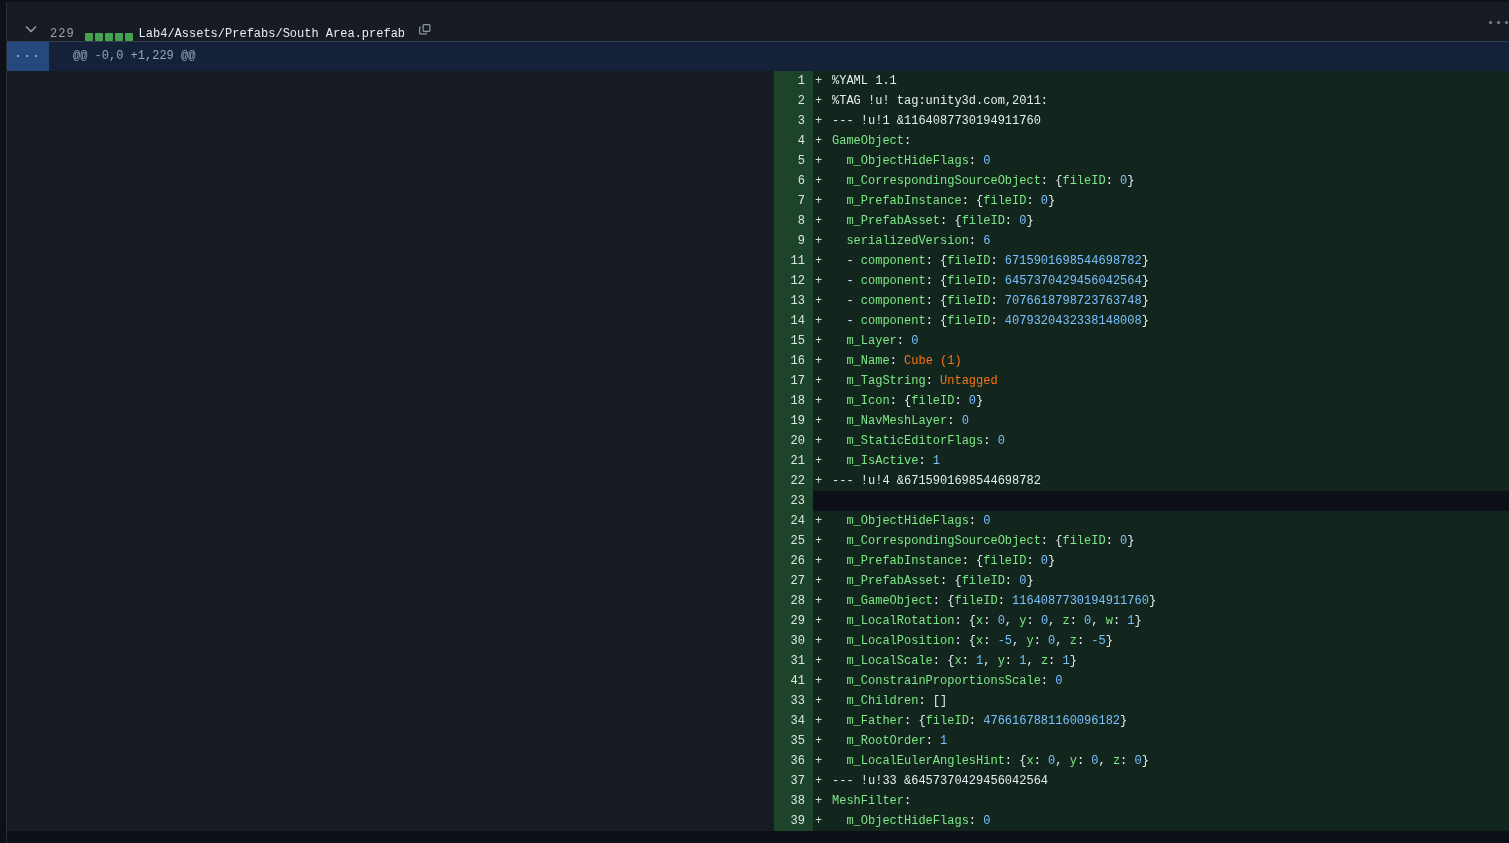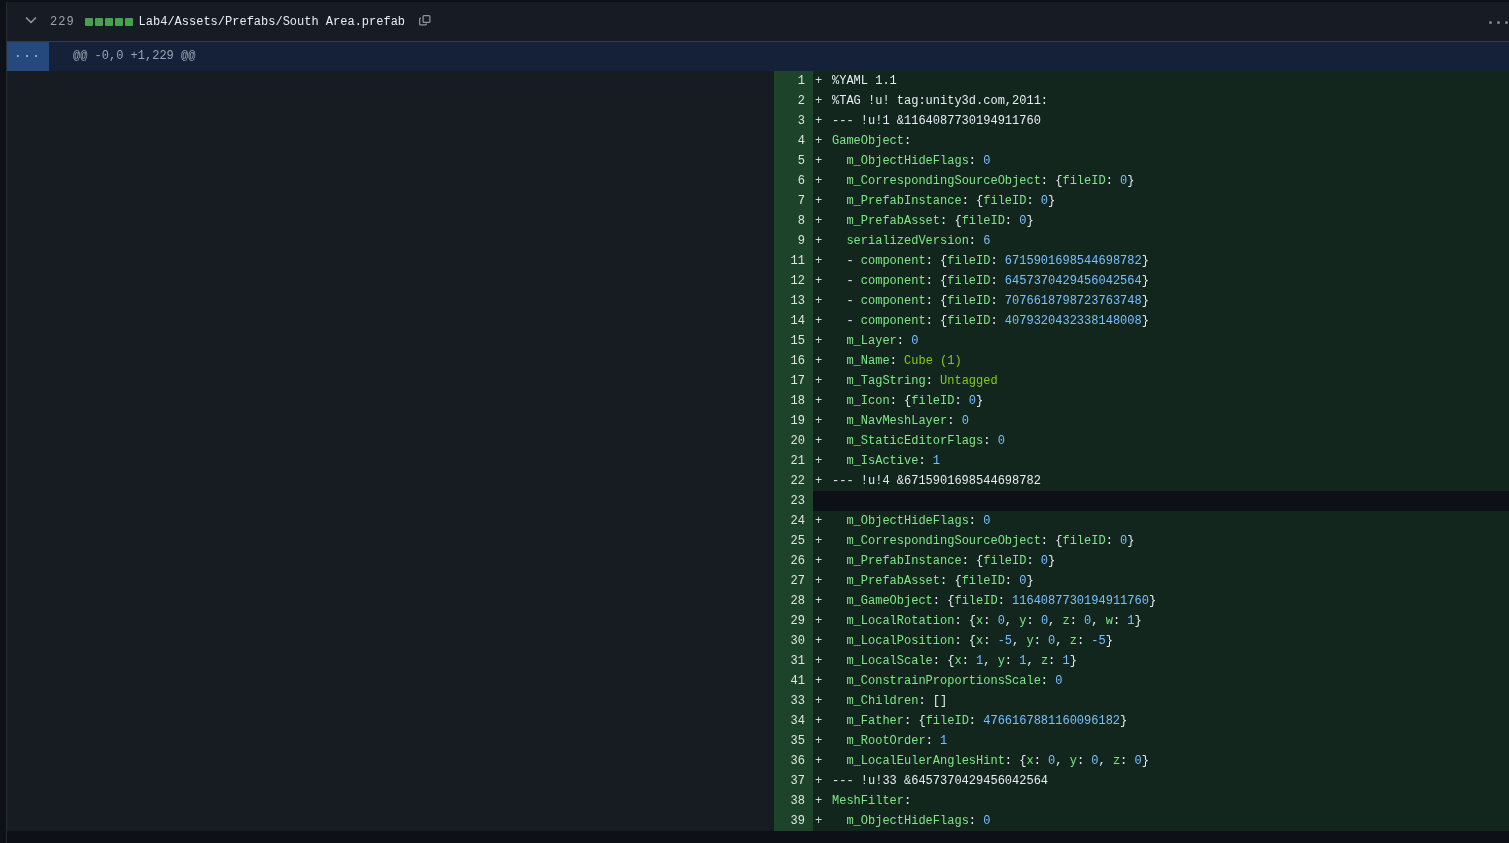--- a/index.html
+++ b/index.html
@@ -10,21 +10,21 @@
     font-size:12px;
     color:#e6edf3;
   }
   .diff-container{
     position:absolute; left:6px; top:2px; width:1503px; height:841px;
     overflow:hidden; border-left:1px solid #262d36;
   }
   
   .file-header{
     height:39px; background:#171c24;
-    display:flex; align-items:center;
+    display:flex; align-items:flex-end;
     padding-left:13px; position:relative;
   }
   .chevron-btn{ width:22px; height:22px; border:none; background:transparent;
     display:flex; align-items:center; justify-content:center; cursor:pointer; color:#8b949e; }
   .additions-count{ color:#9aa3ad; margin-left:8px; letter-spacing:1px; }
   .diffstat{ display:flex; margin-left:10px; }
   .diffstat span{ width:8px; height:8px; background:#46a151; margin-right:2px; border-radius:1px; }
   .file-path{ color:#e6edf3; margin-left:4px; text-decoration:none; }
   .copy-btn{ margin-left:9px; background:transparent; border:none; color:#8b949e;
     width:22px; height:22px; display:flex; align-items:center; justify-content:center; cursor:pointer; }
@@ -42,21 +42,21 @@
   .diff-body{ position:relative; }
   .diff-row{ display:flex; height:20px; line-height:20px; white-space:pre; }
   .cell-old{ width:767px; flex:none; background:#171c23; }
   .cell-num{ width:39px; flex:none; background:#1d432a; color:#dce7e0;
     text-align:right; padding-right:8px; cursor:pointer; }
   .cell-code{ flex:1; background:#12261d; padding-left:2px; }
   .marker{ color:#cfdcd2; display:inline-block; width:17px; }
   .seg-p{ color:#e6edf3; }
   .seg-k{ color:#7ee787; }
   .seg-n{ color:#79c0ff; }
-  .seg-s{ color:#84cc16; }
+  .seg-s{ color:#f97316; }
 </style>
 </head>
 <body>
 
 <div class="diff-container">
 
   <div class="file-header">
     <button class="chevron-btn">
       <span>
         <svg width="16" height="16" viewBox="0 0 16 16">

